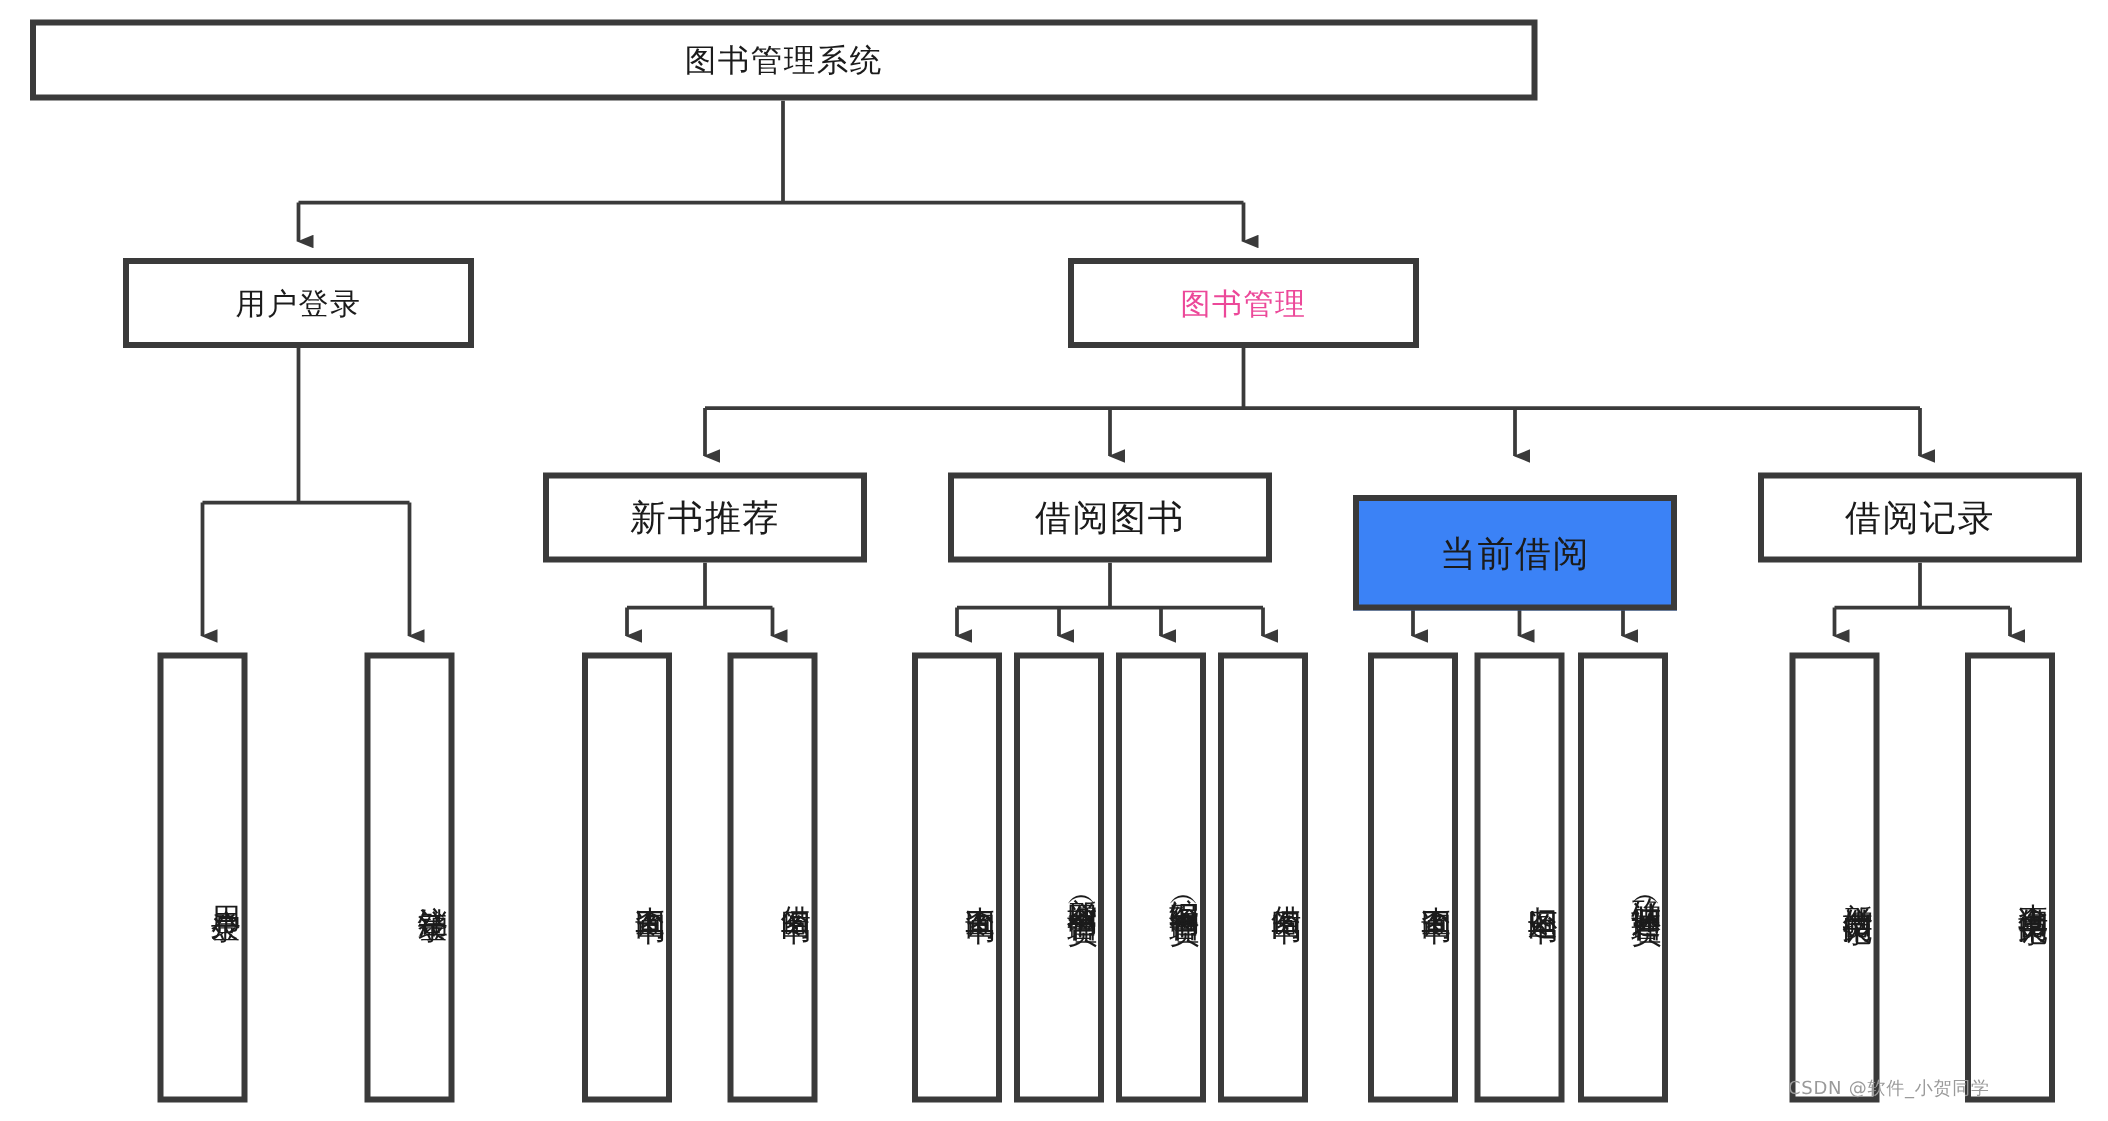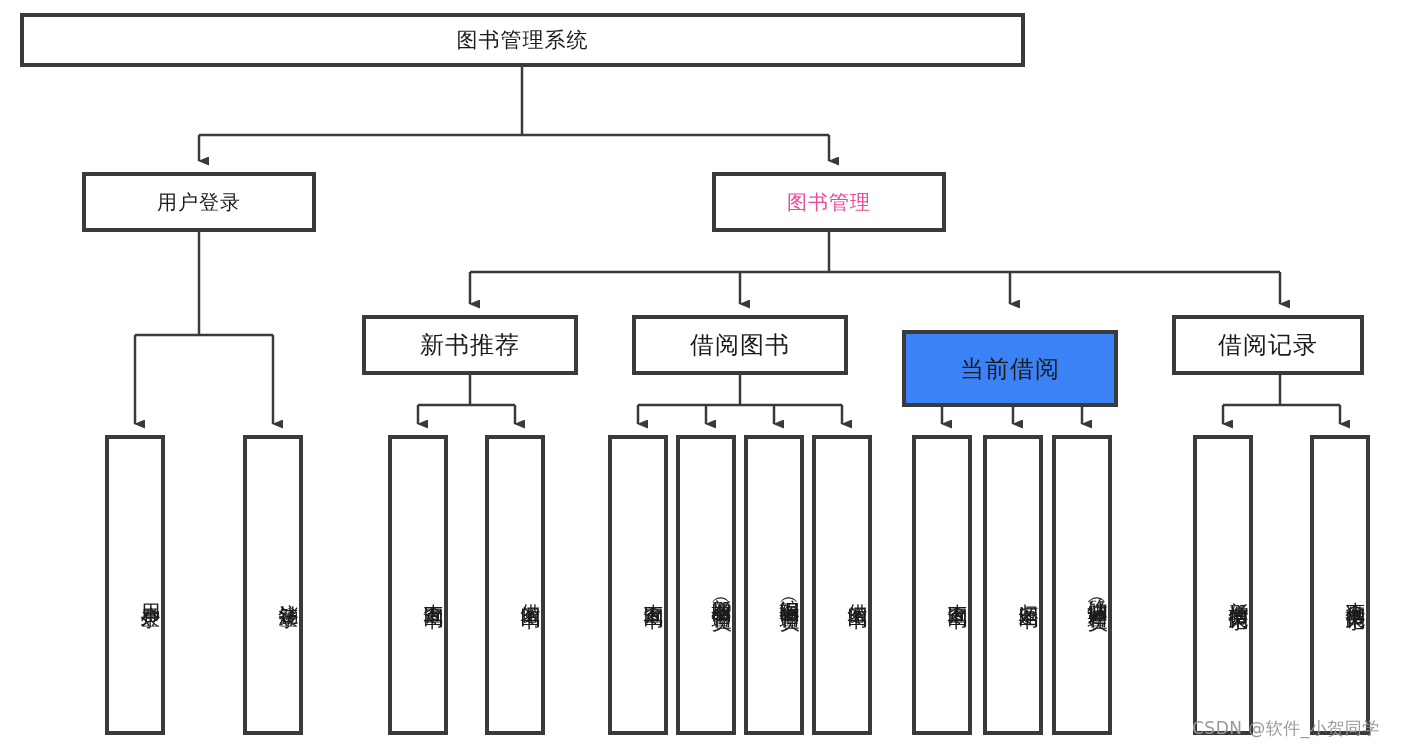--- a/index.html
+++ b/index.html
@@ -60,21 +60,21 @@
     letter-spacing: 2px;
     line-height: 1.05;
   }
   .node-leaf .leaf-text {
     writing-mode: vertical-rl;
     text-orientation: upright;
     white-space: nowrap;
   }
   .watermark {
     position: absolute;
-    font-size: 17px;
+    font-size: 12px;
     color: #9a9a9a;
     white-space: nowrap;
     z-index: 5;
     letter-spacing: 0.5px;
   }
 </style>
 </head>
 <body>
 
 <div id="diagram-root">
@@ -142,21 +142,21 @@
   </svg>
 
   <div class="node node-root" style="left: 20px; top: 13px; width: 1005px; height: 54px; border-color: rgb(58, 58, 58); background: rgb(255, 255, 255); color: rgb(27, 27, 27);">图书管理系统</div>
 
   <div class="node node-l2" style="left: 82px; top: 172px; width: 234px; height: 60px; border-color: rgb(58, 58, 58); background: rgb(255, 255, 255); color: rgb(27, 27, 27);">用户登录</div>
   <div class="node node-l2" style="left: 712px; top: 172px; width: 234px; height: 60px; border-color: rgb(58, 58, 58); background: rgb(255, 255, 255); color: #ec4899;">图书管理</div>
 
   <div class="node node-l3" style="left: 362px; top: 315px; width: 216px; height: 60px; border-color: rgb(58, 58, 58); background: rgb(255, 255, 255); color: rgb(27, 27, 27);">新书推荐</div>
   <div class="node node-l3" style="left: 632px; top: 315px; width: 216px; height: 60px; border-color: rgb(58, 58, 58); background: rgb(255, 255, 255); color: rgb(27, 27, 27);">借阅图书</div>
   <div class="node node-l3" style="left: 902px; top: 330px; width: 216px; height: 77px; border-color: rgb(58, 58, 58); background: #3b82f6; color: rgb(27, 27, 27);">当前借阅</div>
-  <div class="node node-l3" style="left: 1172px; top: 315px; width: 192px; height: 60px; border-color: rgb(58, 58, 58); background: rgb(255, 255, 255); color: rgb(27, 27, 27);">借阅记录</div>
+  <div class="node node-l3" style="left: 1172px; top: 315px; width: 216px; height: 60px; border-color: rgb(58, 58, 58); background: rgb(255, 255, 255); color: rgb(27, 27, 27);">借阅记录</div>
 
   <div class="node node-leaf" style="left: 105px; top: 435px; width: 60px; height: 300px; border-color: rgb(58, 58, 58); background: rgb(255, 255, 255); color: rgb(27, 27, 27);">
     <span class="leaf-text">用户登录</span>
   </div>
   <div class="node node-leaf" style="left: 243px; top: 435px; width: 60px; height: 300px; border-color: rgb(58, 58, 58); background: rgb(255, 255, 255); color: rgb(27, 27, 27);">
     <span class="leaf-text">注销登录</span>
   </div>
   <div class="node node-leaf" style="left: 388px; top: 435px; width: 60px; height: 300px; border-color: rgb(58, 58, 58); background: rgb(255, 255, 255); color: rgb(27, 27, 27);">
     <span class="leaf-text">查询图书</span>
   </div>

